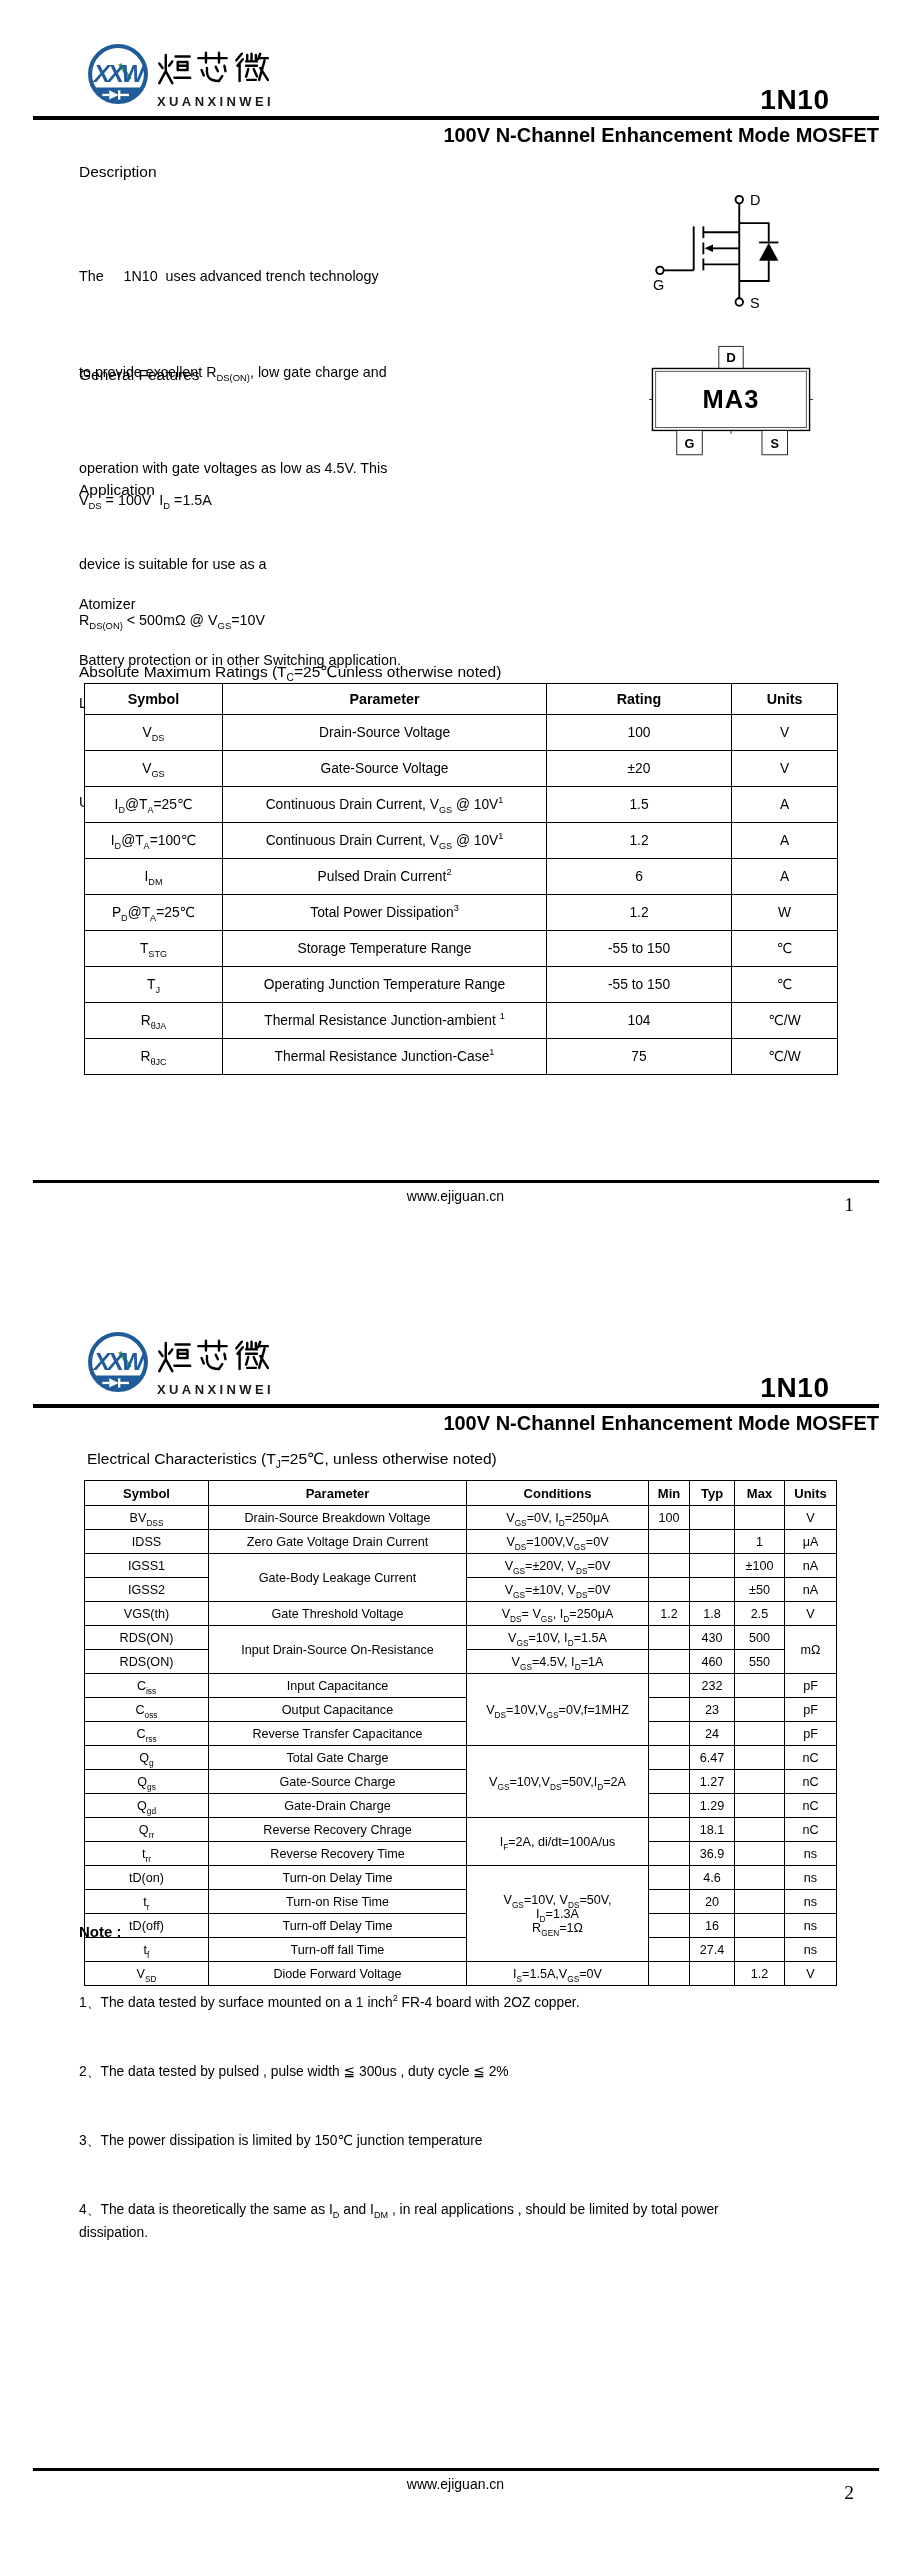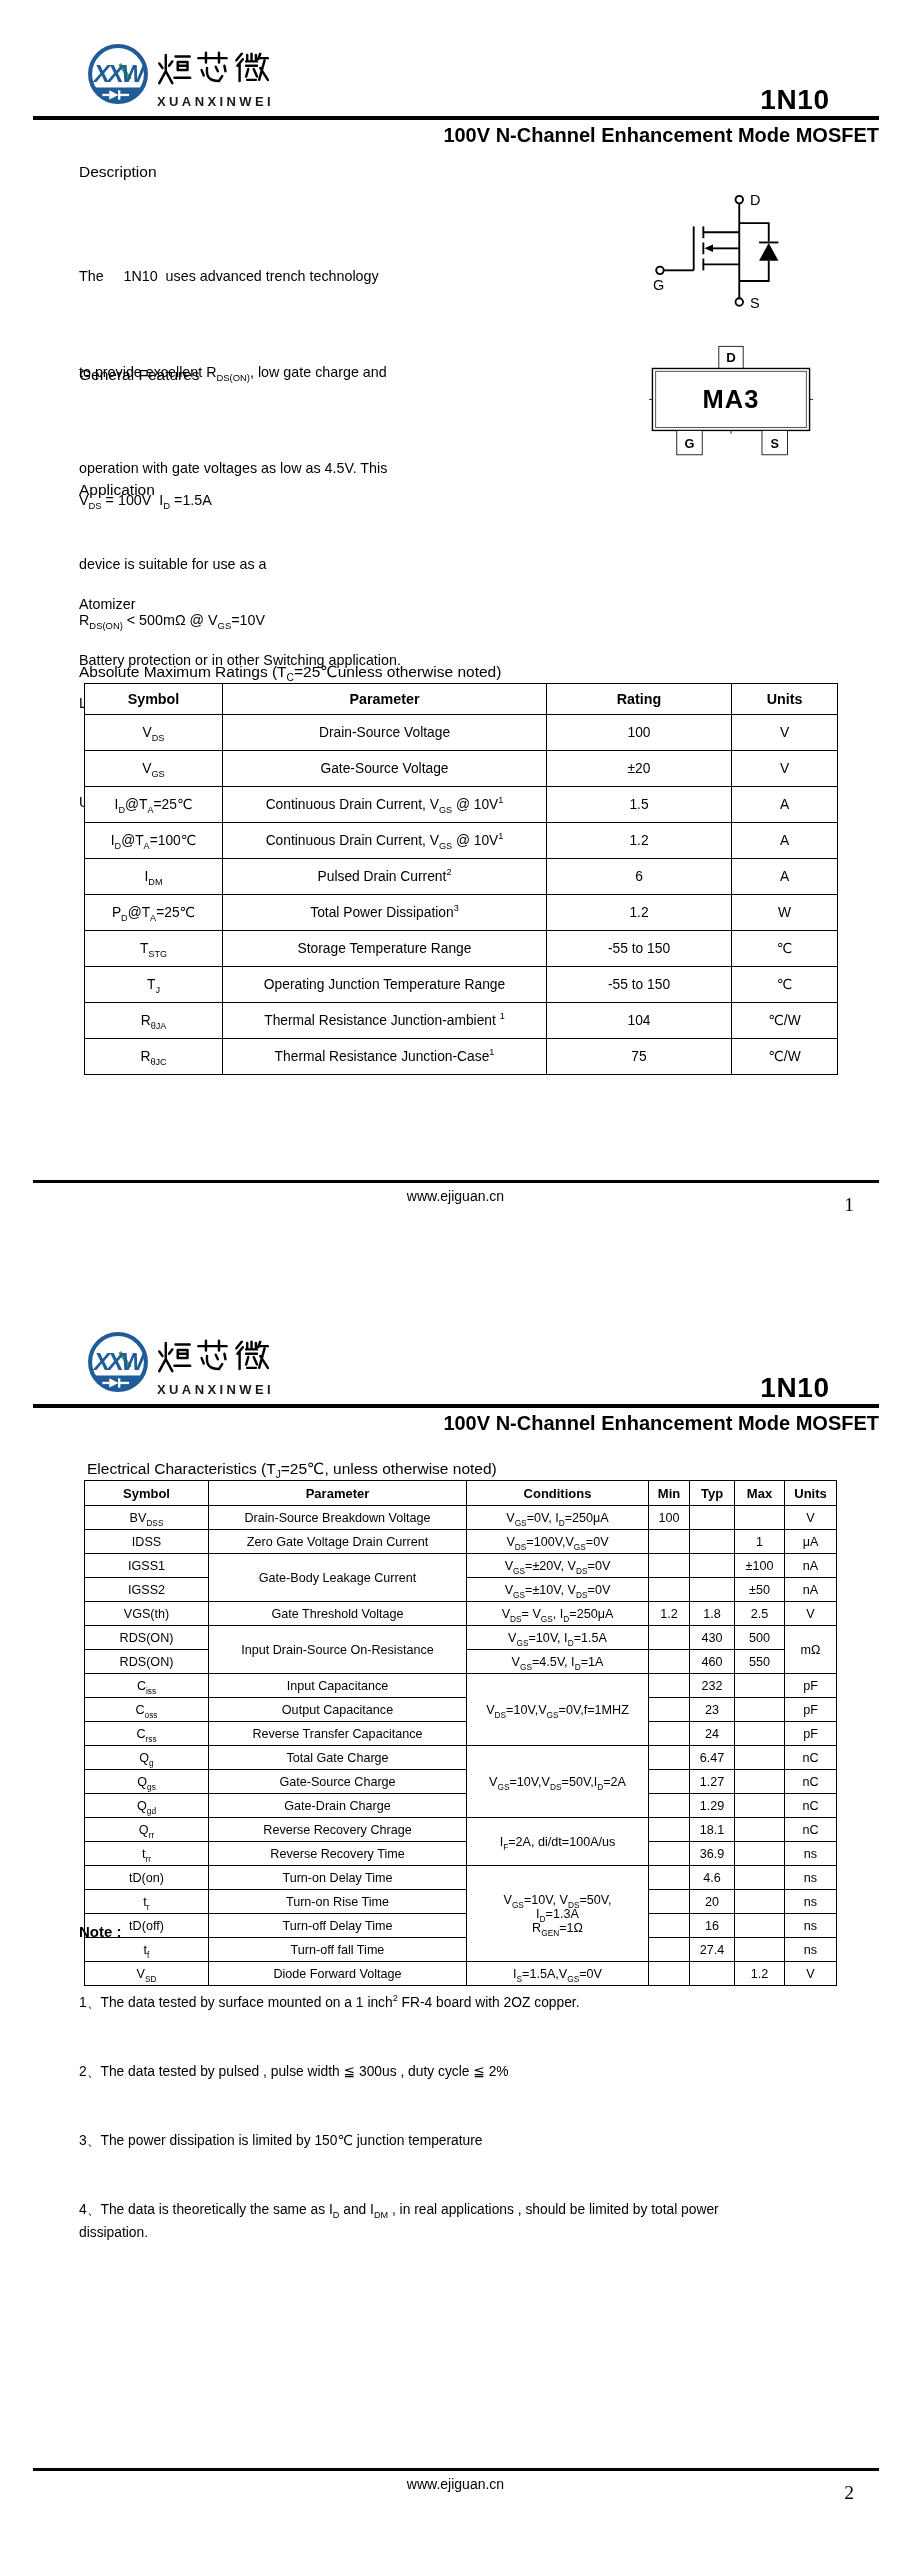--- a/index.html
+++ b/index.html
@@ -269,21 +269,21 @@
             <path d="M48 8 L44 18 M46 16 H62 M56 20 L46 56 M48 34 L62 56"></path>
           </g>
         </g>
       </svg>
     </div>
     <div class="abs logo-en">XUANXINWEI</div>
     <div class="abs part-no">1N10</div>
     <div class="abs hrule"></div>
     <div class="abs subtitle">100V N-Channel Enhancement Mode MOSFET</div>
 
-    <div class="abs h2" style="left:87px;top:172px;">Electrical Characteristics (T<sub>J</sub>=25℃, unless otherwise noted)</div>
+    <div class="abs h2" style="left:87px;top:162px;">Electrical Characteristics (T<sub>J</sub>=25℃, unless otherwise noted)</div>
     <table class="abs ec-table">
       <colgroup>
           <col style="width:124px">
           <col style="width:258px">
           <col style="width:182px">
           <col style="width:41px">
           <col style="width:45px">
           <col style="width:50px">
           <col style="width:52px">
         </colgroup>

